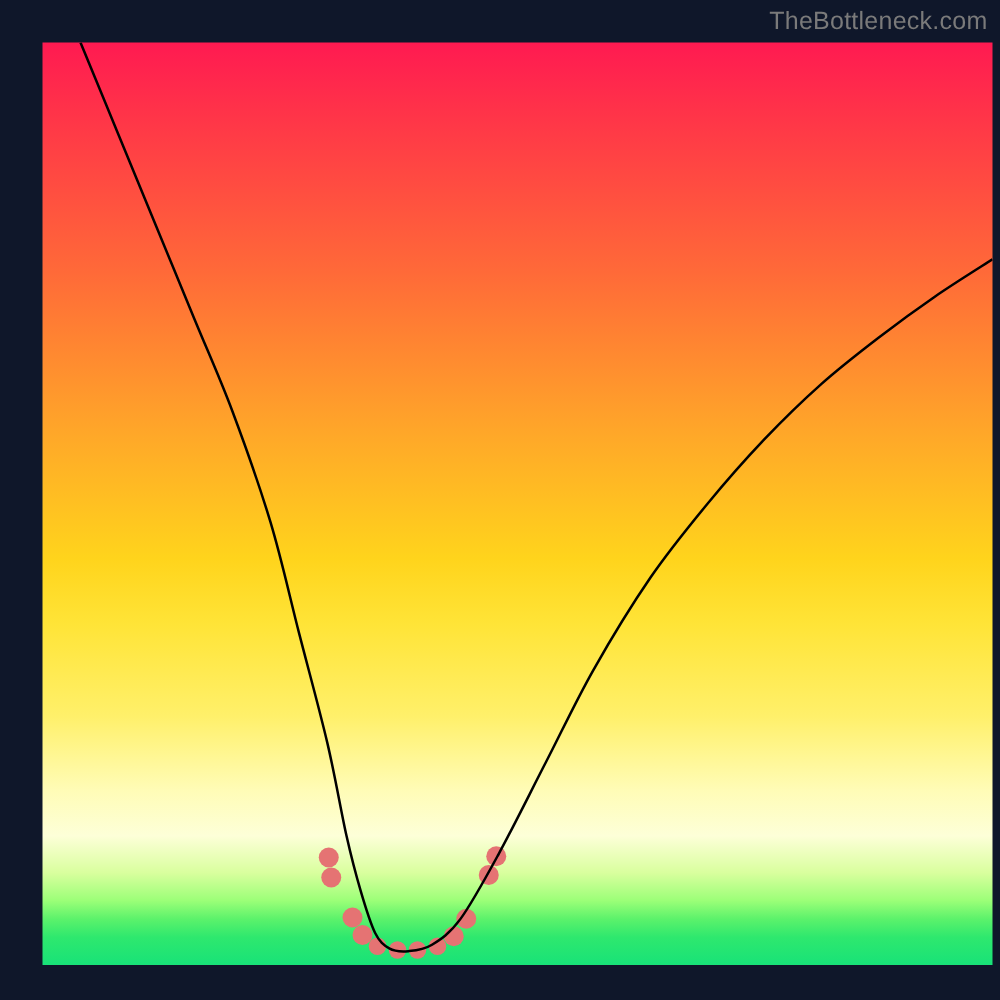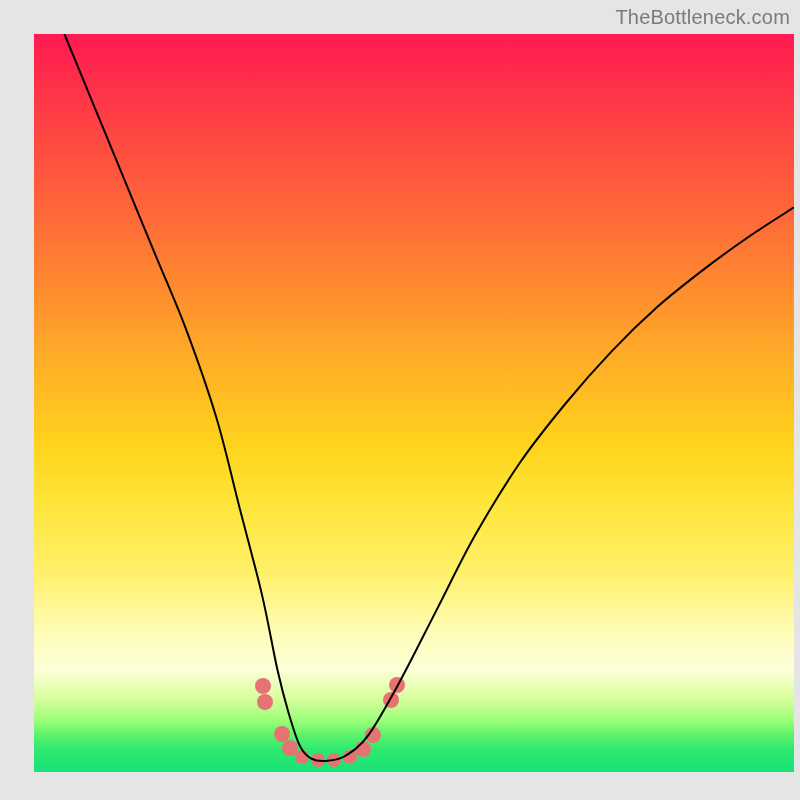--- a/index.html
+++ b/index.html
@@ -8,21 +8,21 @@
     width: 800px;
     height: 800px;
     overflow: hidden;
     background: #000;
     font-family: Arial, Helvetica, sans-serif;
   }
   .frame {
     position: absolute;
     left: 0; top: 0;
     width: 800px; height: 800px;
-    background: #e5e5e5;
+    background: #0f172a;
   }
   .plot {
     position: absolute;
     left: 34px;
     top: 34px;
     width: 760px;
     height: 738px;
     
     background: linear-gradient(to bottom,
       #ff1a51 0%,

